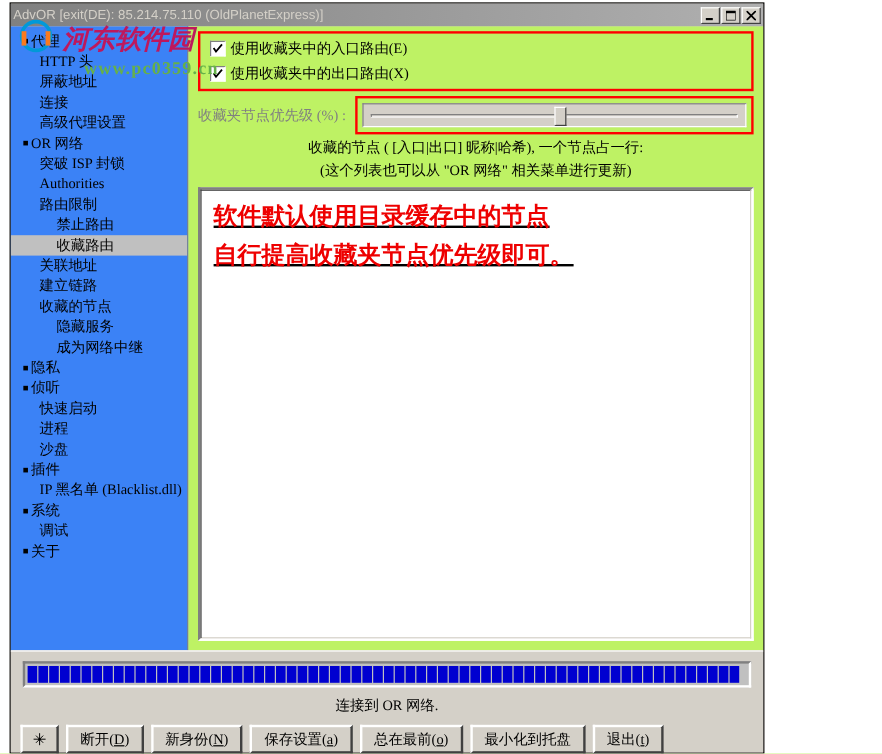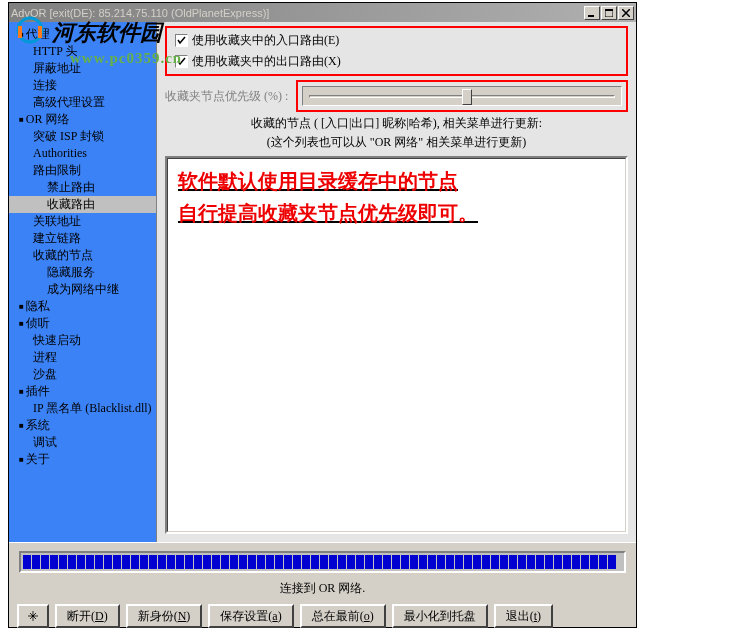--- a/index.html
+++ b/index.html
@@ -10,21 +10,21 @@
 .titlebar-btns { display: flex; gap: 1px; }
 .titlebar-btn { width: 16px; height: 14px; background: #d4d0c8; border: 1px solid; border-color: #fff #404040 #404040 #fff; display: flex; align-items: center; justify-content: center; font-size: 9px; font-family: Tahoma; cursor: pointer; }
 .titlebar-btn svg { width: 8px; height: 8px; }
 .content { display: flex; height: calc(100% - 19px - 85px); }
 .sidebar { width: 148px; background: #3b82f6; border-right: 1px solid #808080; overflow-y: auto; padding: 4px 0; }
 .tree-item { padding: 1px 6px 1px 10px; cursor: pointer; white-space: nowrap; line-height: 15px; color: #000; }
 .tree-item.bullet::before { content: "■ "; font-size: 8px; vertical-align: 1px; }
 .tree-child { padding-left: 24px; }
 .tree-child2 { padding-left: 38px; }
 .tree-item.selected { background: #c0c0c0; }
-.main { flex: 1; background: #e5e5e5; padding: 4px; display: flex; flex-direction: column; }
+.main { flex: 1; background: #bef264; padding: 4px; display: flex; flex-direction: column; }
 .checkbox-row { display: flex; align-items: center; padding: 2px 6px; gap: 4px; }
 .checkbox { width: 13px; height: 13px; background: #fff; border: 1px solid; border-color: #808080 #fff #fff #808080; display: inline-flex; align-items: center; justify-content: center; }
 .checkbox svg { width: 9px; height: 9px; }
 .red-box1 { border: 2px solid #f00; padding: 2px; margin: 0 4px 2px 4px; }
 .slider-row { display: flex; align-items: center; padding: 2px 4px; gap: 8px; }
 .slider-label { color: #808080; font-size: 12px; text-align: right; }
 .slider-box { border: 2px solid #f00; padding: 4px; flex: 1; }
 .slider { height: 20px; background: #d4d0c8; border: 1px solid; border-color: #808080 #fff #fff #808080; position: relative; }
 .slider-track { position: absolute; left: 6px; right: 6px; top: 8px; height: 3px; background: #d4d0c8; border: 1px solid; border-color: #808080 #fff #fff #808080; }
 .slider-thumb { position: absolute; left: 50%; top: 2px; width: 10px; height: 16px; background: #d4d0c8; border: 1px solid; border-color: #fff #404040 #404040 #fff; }
@@ -36,21 +36,21 @@
 .progress-wrap { margin: 8px 10px 4px 10px; height: 22px; border: 2px solid; border-color: #808080 #fff #fff #808080; background: #c0c0c0; padding: 2px; display: flex; gap: 1px; overflow: hidden; }
 .progress-seg { width: 8px; height: 100%; background: #0000d0; }
 .status-text { text-align: center; padding: 3px 0; }
 .button-row { display: flex; gap: 6px; padding: 4px 8px; align-items: center; }
 .btn { height: 24px; padding: 0 10px; background: #d4d0c8; border: 2px solid; border-color: #fff #404040 #404040 #fff; cursor: pointer; font-family: inherit; font-size: 12px; display: inline-flex; align-items: center; }
 .btn.small { padding: 0 6px; width: 32px; justify-content: center; }
 .btn u { text-decoration: underline; }
 .watermark { position: absolute; pointer-events: none; }
 .wm1 { left: 12px; top: 12px; }
 .wm1-logo { width: 36px; height: 36px; }
-.wm1-text { font-size: 22px; font-family: "Microsoft YaHei", sans-serif; font-style: italic; color: #000000; font-weight: bold; position: absolute; left: 40px; top: 6px; white-space: nowrap; }
+.wm1-text { font-size: 22px; font-family: "Microsoft YaHei", sans-serif; font-style: italic; color: #be185d; font-weight: bold; position: absolute; left: 40px; top: 6px; white-space: nowrap; }
 .wm2 { left: 70px; top: 50px; font-family: Tahoma; font-size: 15px; color: #66b04a; font-weight: bold; letter-spacing: 1px; }
 </style>
 </head>
 <body>
 
 <div class="window">
   <div class="titlebar">
     <span class="titlebar-text">AdvOR [exit(DE): 85.214.75.110 (OldPlanetExpress)]</span>
     <div class="titlebar-btns">
       <div class="titlebar-btn">
@@ -125,21 +125,21 @@
       <div class="slider-row">
         <span class="slider-label">收藏夹节点优先级 (%) :</span>
         <div class="slider-box">
           <div class="slider">
             <div class="slider-track"></div>
             <div class="slider-thumb"></div>
           </div>
         </div>
       </div>
 
-      <div class="info-text">收藏的节点 ( [入口|出口] 昵称|哈希), 相关菜单进行更新:</div>
+      <div class="info-text">收藏的节点 ( [入口|出口] 昵称|哈希), 一个节点占一行:</div>
       <div class="info-text">(这个列表也可以从 "OR 网络" 相关菜单进行更新)</div>
 
       <div class="textarea-wrap">
         <div class="textarea-inner">
           <div class="overlay-text">软件默认使用目录缓存中的节点</div>
           <div class="overlay-text">自行提高收藏夹节点优先级即可。</div>
         </div>
       </div>
     </div>
   </div>

